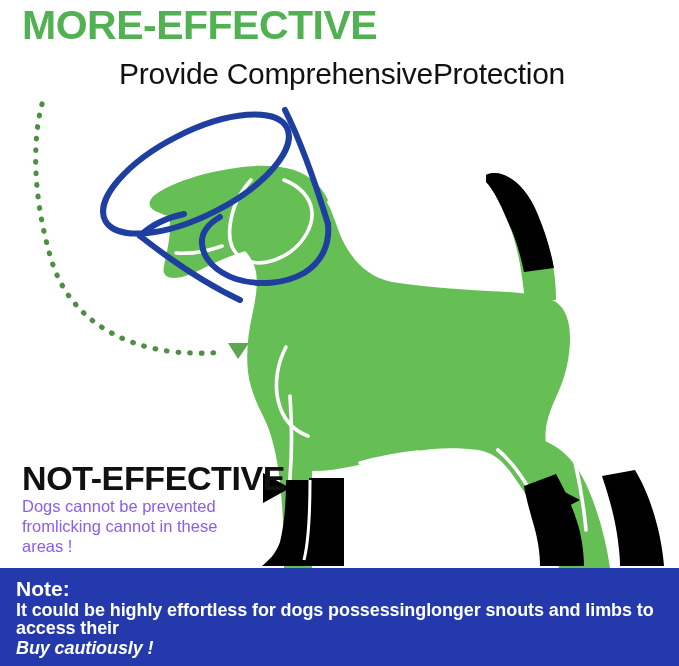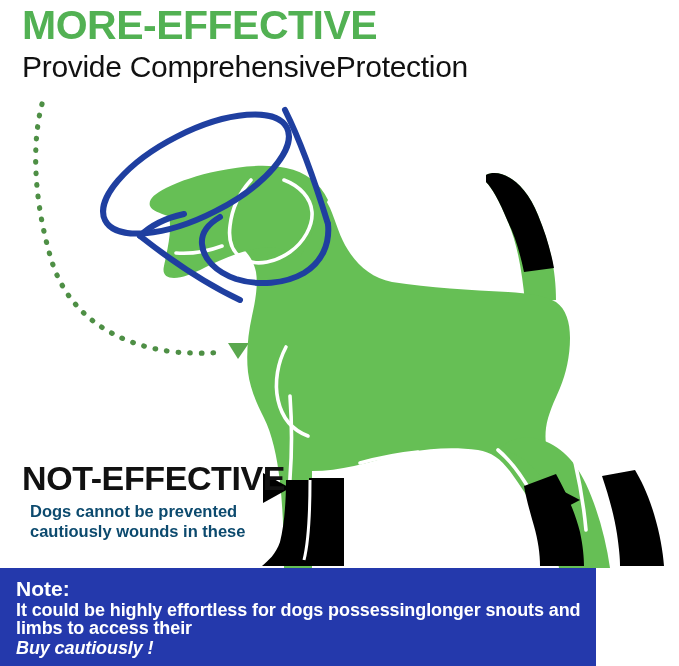--- a/index.html
+++ b/index.html
@@ -38,22 +38,23 @@
     margin: 0;
     white-space: nowrap;
   }
   .title-sub {
     font-family: "Liberation Sans", sans-serif;
     font-weight: normal;
     font-size: 30px;
     line-height: 38px;
     letter-spacing: -0.3px;
     color: #111111;
-    margin: 0;
+    margin: 7px;
     white-space: nowrap;
+    text-align: center;
   }
 
   
   .noteff-block {
     position: absolute;
     left: 22px;
     top: 464px;
     width: 250px;
   }
   .noteff-title {
@@ -61,33 +62,33 @@
     font-weight: bold;
     font-size: 34px;
     line-height: 29px;
     letter-spacing: -0.4px;
     color: #111111;
     margin: 0 0 3px 0;
     white-space: nowrap;
   }
   .noteff-body {
     font-family: "Liberation Sans", sans-serif;
-    font-weight: bold;
+    font-weight: normal;
     font-size: 16.5px;
     line-height: 20px;
-    color: #0c4a6e;
-    margin: 8px;
+    color: #8b5cf6;
+    margin: 0;
   }
 
   
   .note-bar {
     position: absolute;
     left: 0;
     top: 568px;
-    width: 596px;
+    width: 679px;
     height: 98px;
     background: #2439ac;
     box-sizing: border-box;
     padding: 9px 14px 0 16px;
   }
   .note-label {
     font-family: "Liberation Sans", sans-serif;
     font-weight: bold;
     font-size: 21px;
     line-height: 24px;
@@ -288,21 +289,22 @@
 
   <div class="heading-block">
     <div class="title-main">MORE-EFFECTIVE</div>
     <div class="title-sub">Provide ComprehensiveProtection</div>
   </div>
 
   <div class="noteff-block">
     <div class="noteff-title">NOT-EFFECTIVE</div>
     <div class="noteff-body">
       <div>Dogs cannot be prevented</div>
-      <div>cautiously wounds in these</div>
+      <div>fromlicking cannot in these</div>
+      <div>areas !</div>
     </div>
   </div>
 
   <div class="note-bar">
     <div class="note-label">Note:</div>
     <div class="note-line">It could be highly effortless for dogs possessinglonger snouts and limbs to access their</div>
     <div class="note-line spaced">Buy cautiously !</div>
   </div>
 
 </div>

